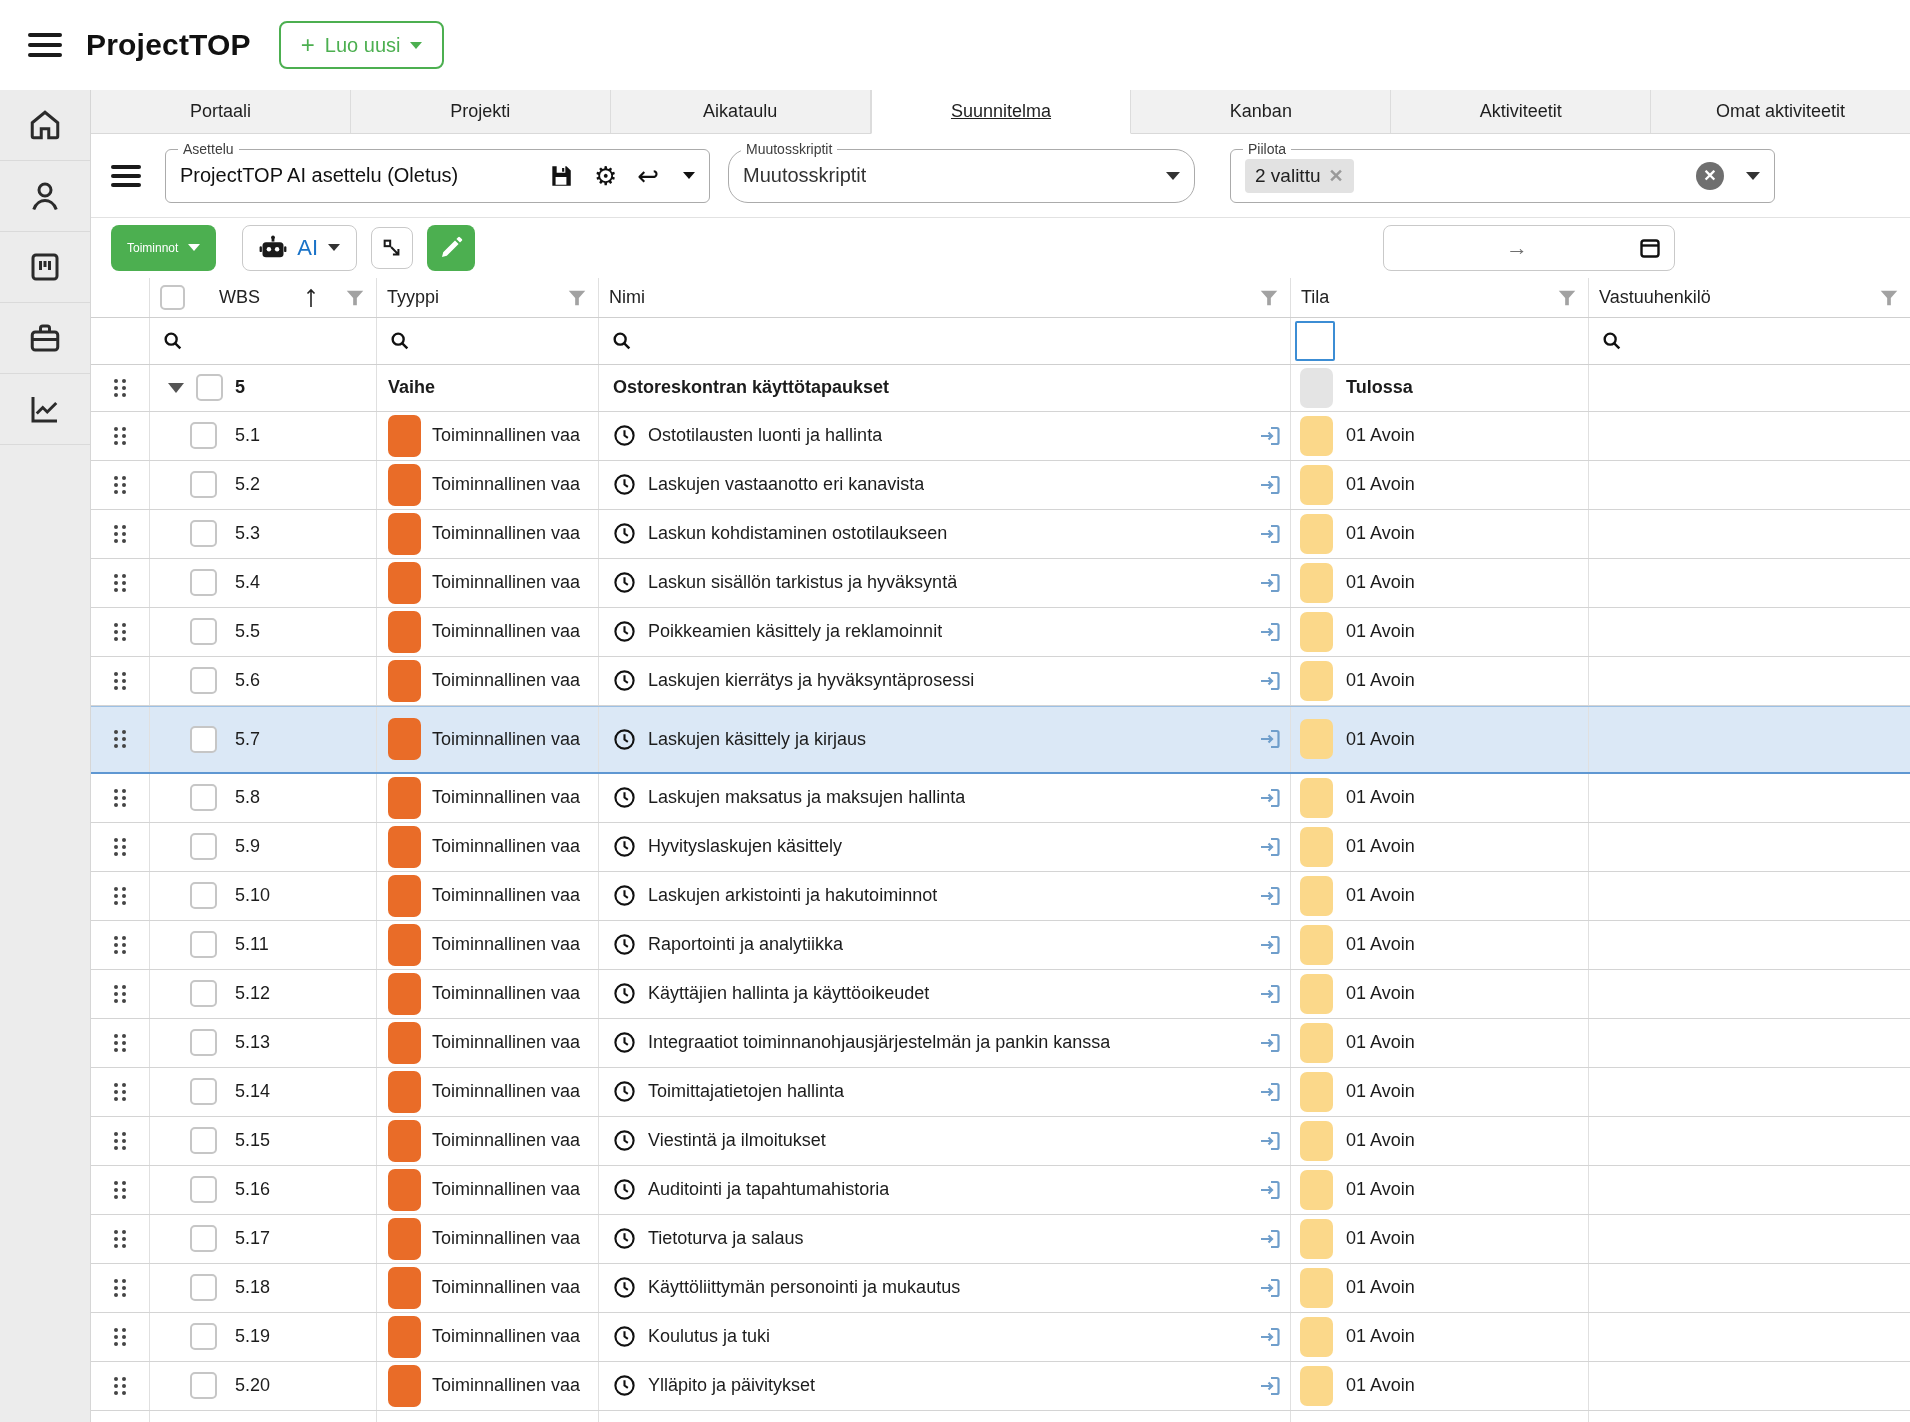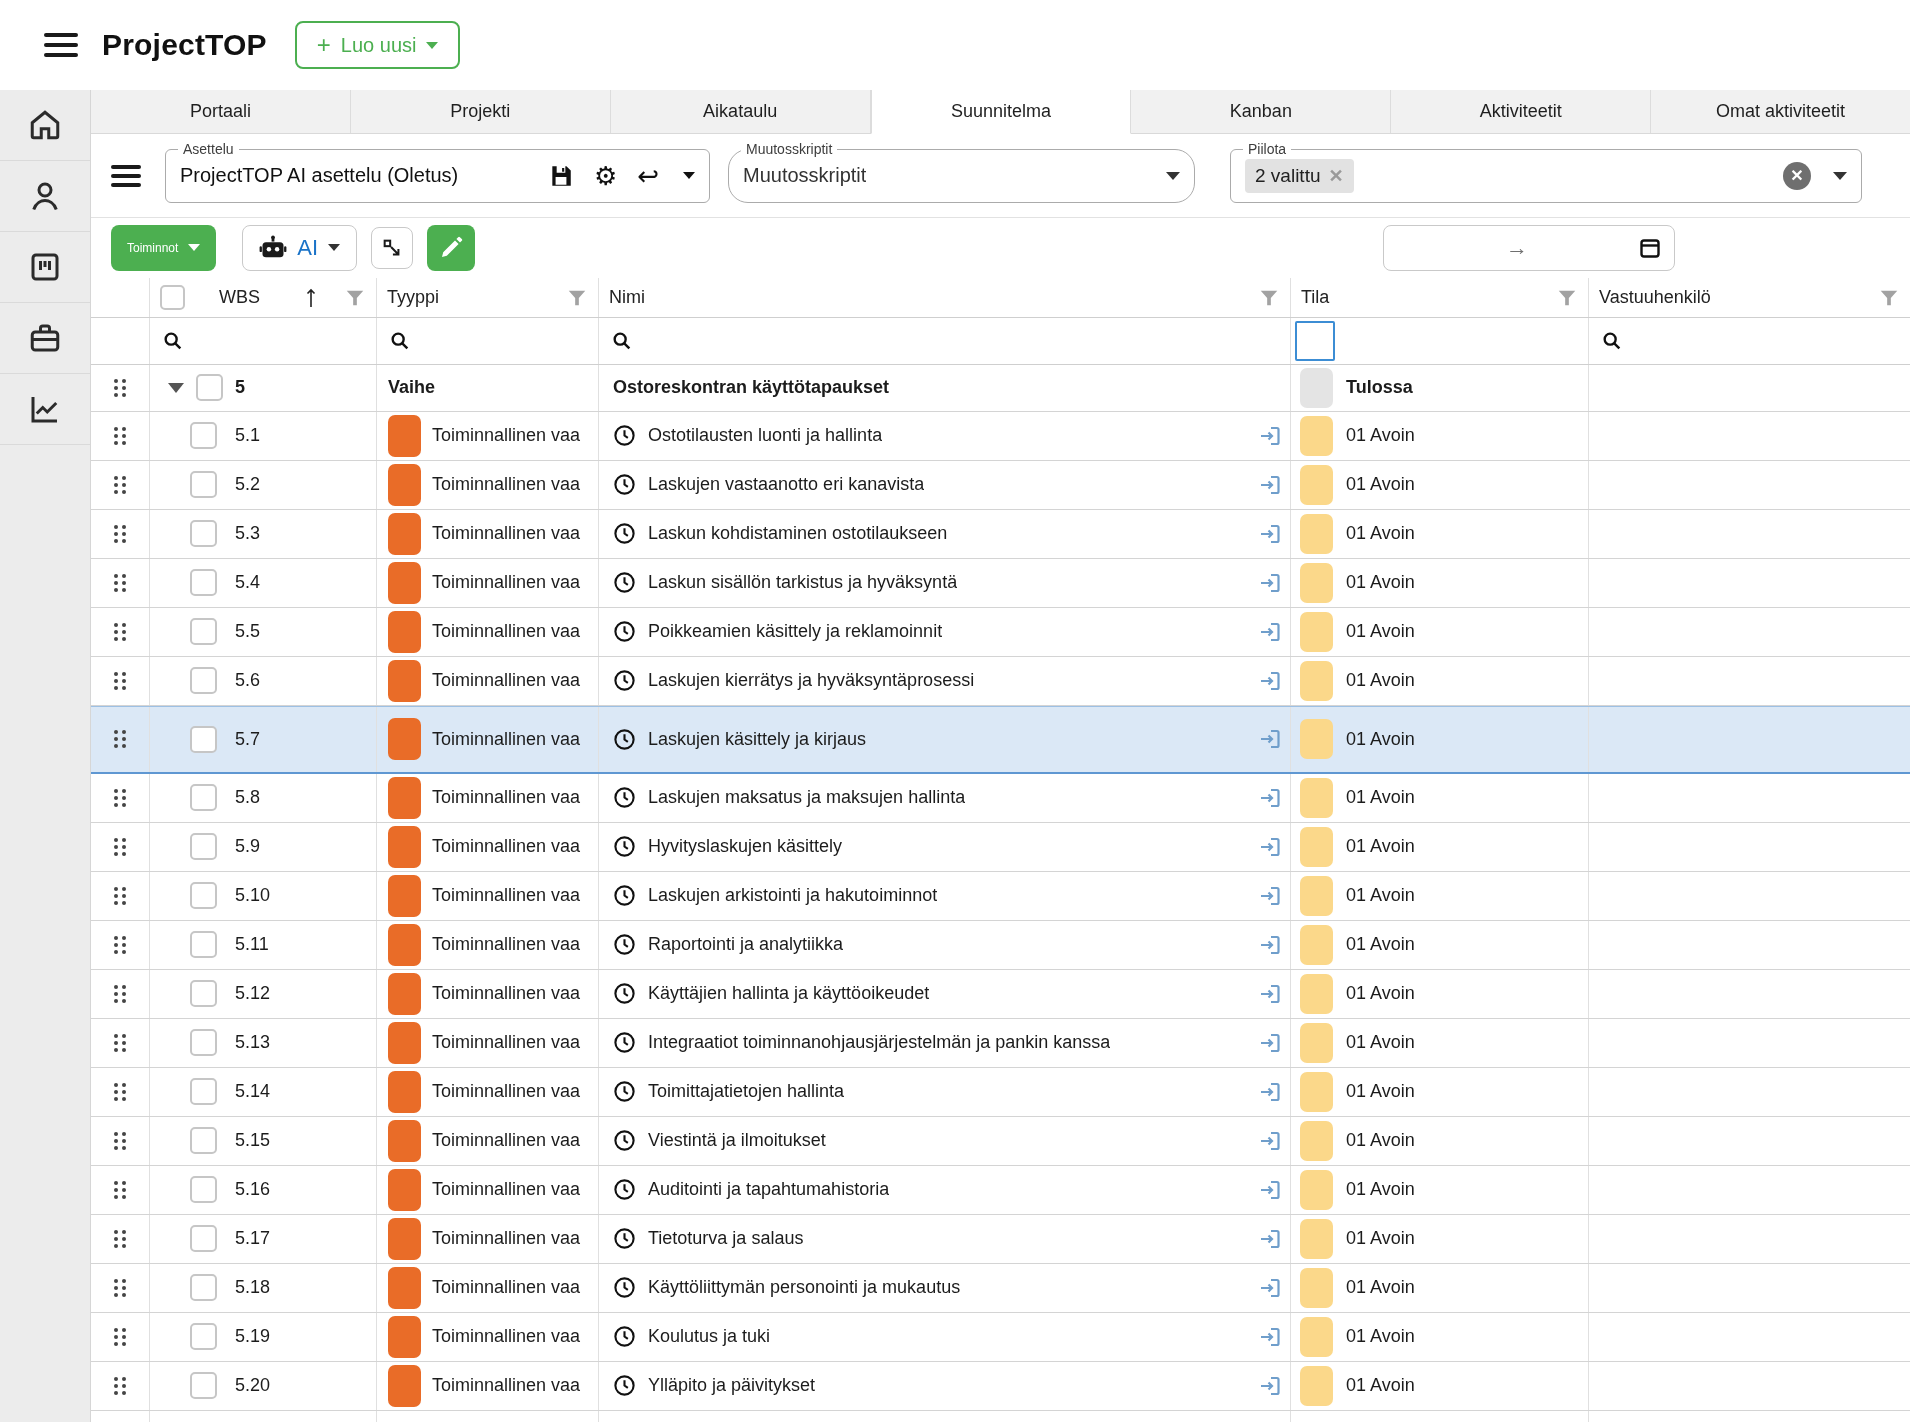--- a/index.html
+++ b/index.html
@@ -1,20 +1,20 @@
 <!DOCTYPE html>
 <html><head>
 <meta charset="utf-8">
 <style>
   * { margin:0; padding:0; box-sizing:border-box; }
   html,body { width:1910px; height:1422px; overflow:hidden; background:#fff;
     font-family:"Liberation Sans", sans-serif; color:#1c1c1c; }
 
   
-  .topbar { height:90px; background:#fff; display:flex; align-items:center; padding-left:44px; }
+  .topbar { height:90px; background:#fff; display:flex; align-items:center; padding-left:28px; }
   .hamburger { width:34px; height:24px; display:flex; flex-direction:column; justify-content:space-between; cursor:pointer; }
   .hamburger span { display:block; height:4px; background:#1a1a1a; border-radius:2px; }
   .app-title { font-size:30px; font-weight:700; color:#111; margin-left:24px; letter-spacing:.2px; }
   .btn-create { margin-left:28px; display:flex; align-items:center; gap:10px; border:2px solid #4caf50;
     color:#4caf50; background:#fff; border-radius:8px; padding:10px 20px; font-size:20px; cursor:pointer; }
   .btn-create .plus { font-size:24px; font-weight:400; line-height:1; }
   .caret { width:0; height:0; border-left:7px solid transparent; border-right:7px solid transparent; border-top:8px solid currentColor; display:inline-block; }
   .caret.sm { border-left-width:6px; border-right-width:6px; border-top-width:7px; }
 
   
@@ -23,34 +23,34 @@
   .side-item { height:71px; display:flex; align-items:center; justify-content:center; border-bottom:1px solid #dadada; cursor:pointer; }
   .side-item svg { stroke:#2b2b2b; fill:none; stroke-width:2; }
 
   .content { flex:1; width:1819px; display:flex; flex-direction:column; }
 
   
   .tabbar { height:47px; display:flex; background:#8b5cf6; border-bottom:1px solid #d9d9d9; }
   .tab { flex:1; display:flex; align-items:center; justify-content:center; font-size:18px; color:#1f1f1f;
     border-right:1px solid #dcdcdc; cursor:pointer; background:#f1f1f1; }
   .tab:last-child { border-right:none; }
-  .tab.active { background:#fff; border-bottom:1px solid #fff; margin-bottom:-1px; border-left:1px solid #dcdcdc; }
+  .tab.active { background:#fff; border-bottom:1px solid #fff; margin-bottom:-1px; border-left:1px solid #dcdcdc;text-decoration:underline; }
 
   
   .toolbar1 { height:88px; display:flex; align-items:center; padding-left:12px; border-bottom:1px solid #e2e2e2; background:#fff; }
   .mini-burger { width:30px; height:22px; display:flex; flex-direction:column; justify-content:space-between; margin:0 24px 0 8px; cursor:pointer; }
   .mini-burger span { height:4px; background:#1a1a1a; border-radius:2px; }
   .fieldset { position:relative; border:1px solid #ababab; border-radius:6px; height:54px; display:flex; align-items:center; padding:0 14px; background:#fff; }
   .fieldset .flabel { position:absolute; top:-9px; left:12px; background:#fff; padding:0 5px; font-size:14px; color:#3d3d3d; }
   .fieldset .fvalue { font-size:20px; color:#111; white-space:nowrap; overflow:hidden; }
   .fs-layout { width:545px; margin-right:18px; cursor:pointer; }
   .fs-layout .icons { margin-left:auto; display:flex; align-items:center; gap:20px; color:#111; }
   .fs-scripts { width:467px; margin-right:35px; cursor:pointer;border-radius:20px; }
   .fs-scripts .caret { margin-left:auto; color:#333; }
-  .fs-hide { width:632px; background:#fff; cursor:pointer; }
+  .fs-hide { width:545px; background:#fff; cursor:pointer; }
   .chip { background:#e2e2e2; border-radius:4px; padding:6px 10px; font-size:19px; color:#222; display:flex; align-items:center; gap:8px; }
   .chip .chip-x { color:#9a9a9a; font-weight:700; font-size:18px; cursor:pointer; }
   .fs-hide .right { margin-left:auto; display:flex; align-items:center; gap:22px; }
   .xcircle { width:28px; height:28px; border-radius:50%; background:#6f6f6f; color:#fff; display:flex; align-items:center; justify-content:center; font-size:16px; font-weight:700; cursor:pointer; }
 
   
   .toolbar2 { height:64px; display:flex; align-items:center; padding-left:20px; background:#fff; }
   .btn-green { background:#4caf50; color:#fff; border:none; border-radius:8px; height:46px; padding:0 16px;
     font-size:12px; display:flex; align-items:center; gap:10px; cursor:pointer; }
   .btn-ai { margin-left:26px; background:#fff; border:1px solid #c9c9c9; border-radius:8px; height:46px; padding:0 16px;

